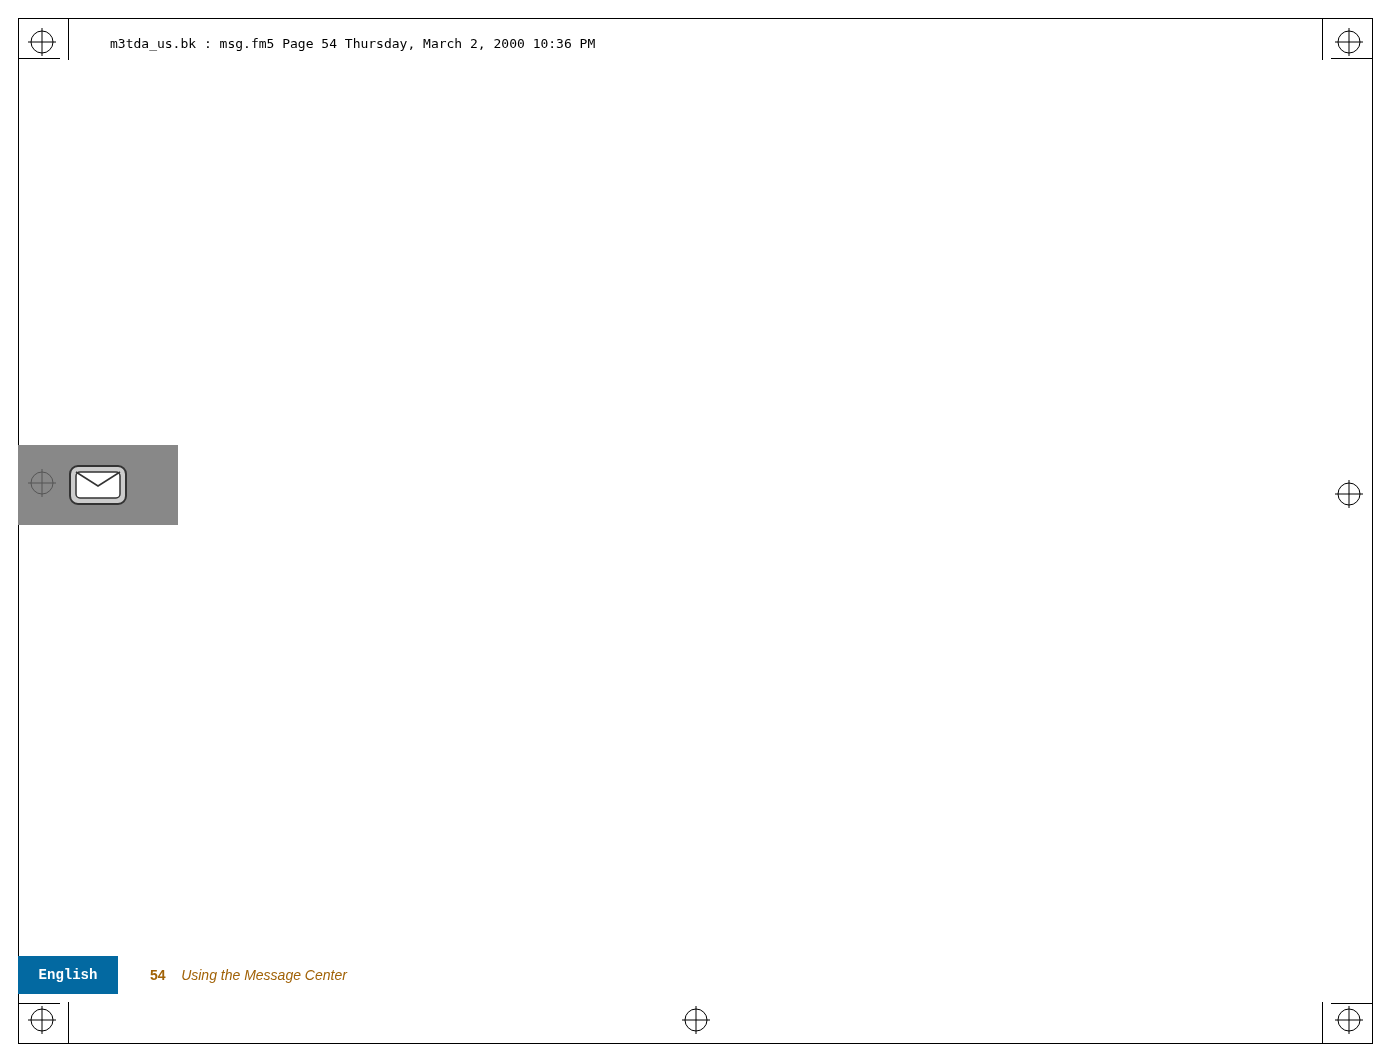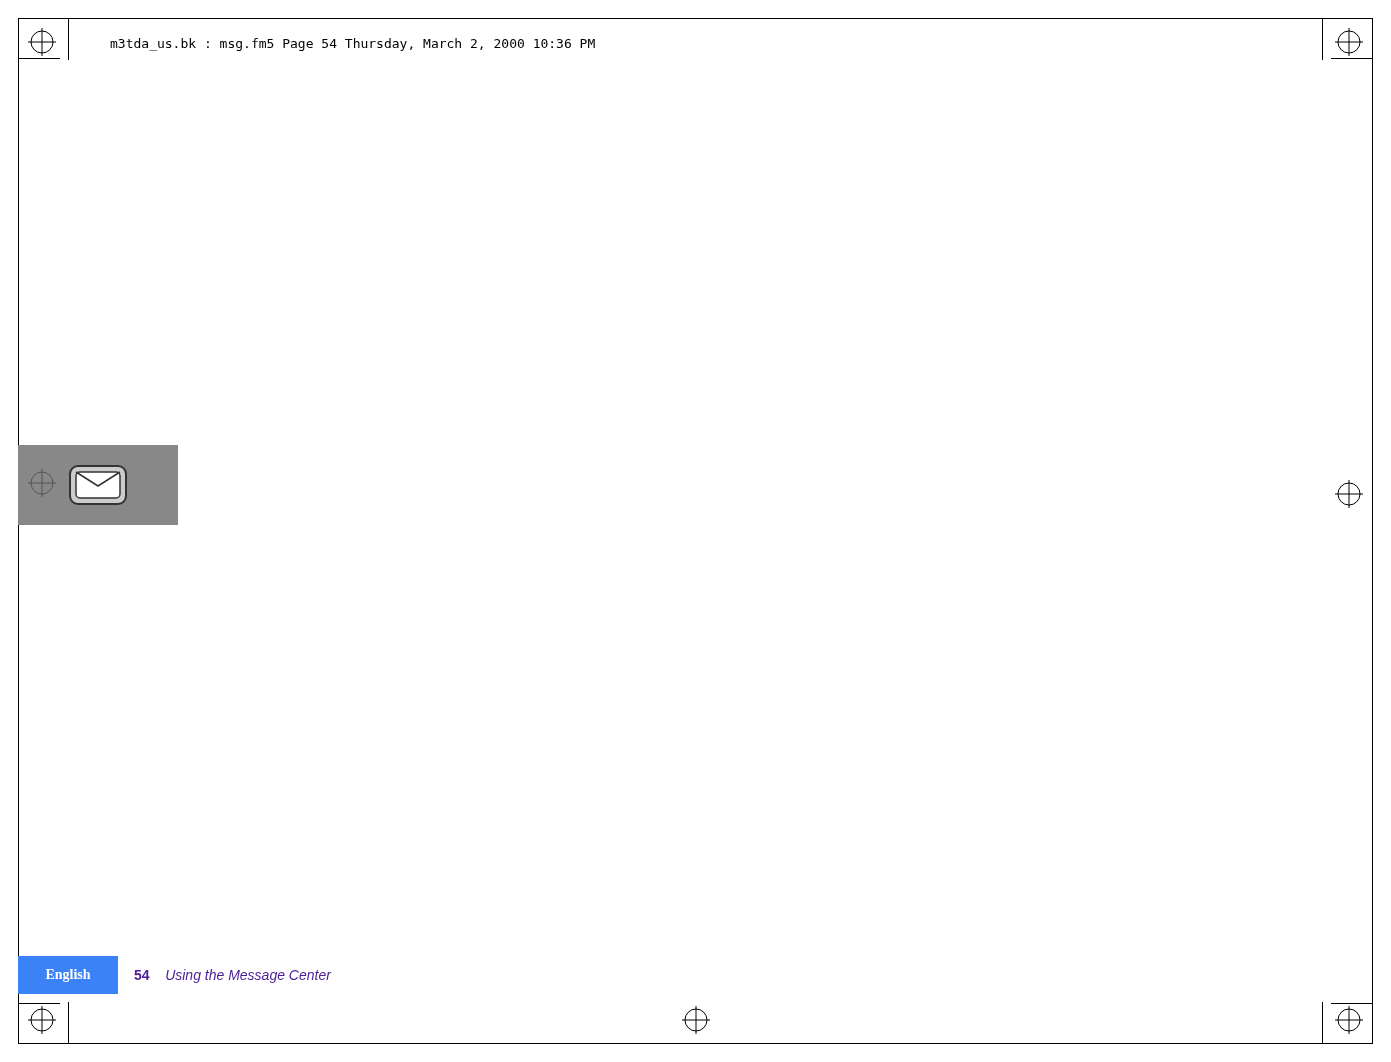--- a/index.html
+++ b/index.html
@@ -156,38 +156,38 @@
       position: absolute;
       bottom: 68px;
       left: 18px;
       right: 18px;
       display: flex;
       align-items: center;
       height: 38px;
     }
 
     .english-badge {
-      background: #3b82f6;
+      background: #0369a1;
       color: #ffffff;
-      font-family: Liberation Serif, serif;
+      font-family: Liberation Mono, monospace;
       font-weight: bold;
       font-size: 14px;
       padding: 6px 18px;
       height: 38px;
       display: flex;
       align-items: center;
       justify-content: center;
       min-width: 100px;
     }
 
     .footer-page-info {
-      margin-left: 16px;
+      margin-left: 32px;
       font-size: 14px;
       font-family: sans-serif;
-      color: #4c1d95;
+      color: #a16207;
     }
 
     .footer-page-info .page-num {
       font-weight: bold;
       font-size: 14px;
     }
 
     .footer-page-info .page-title {
       font-style: italic;
       font-size: 14px;

